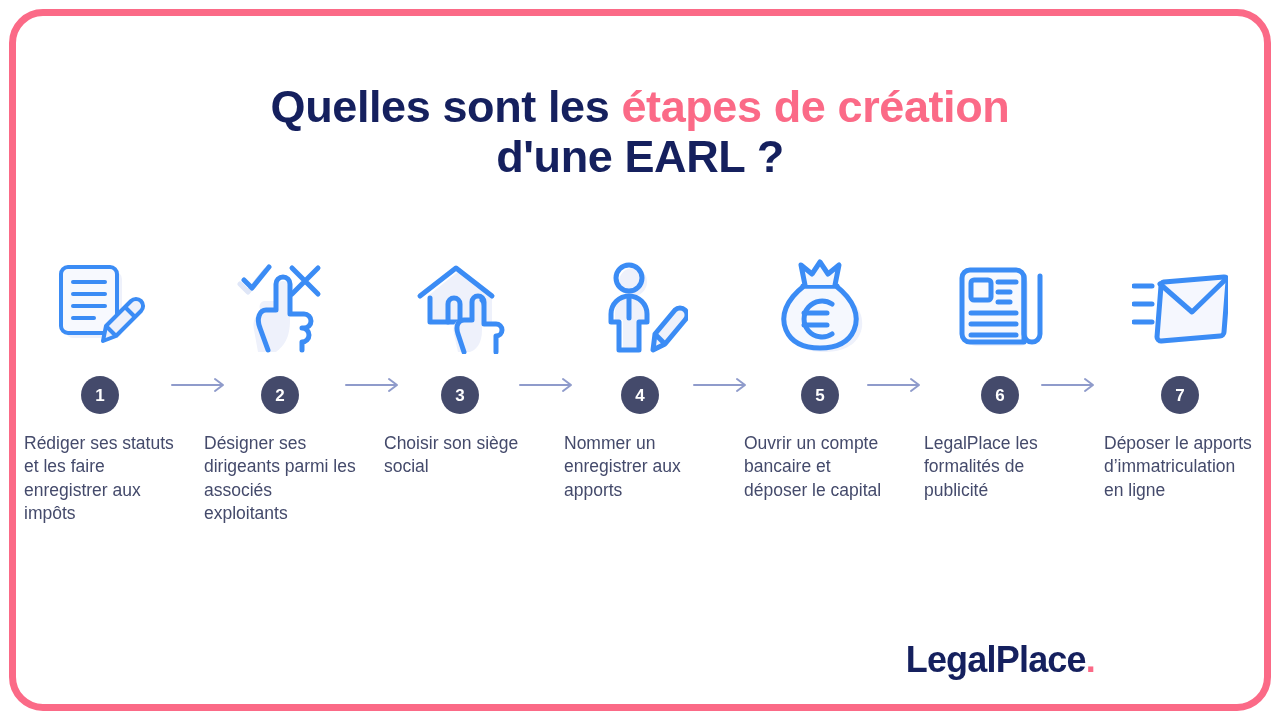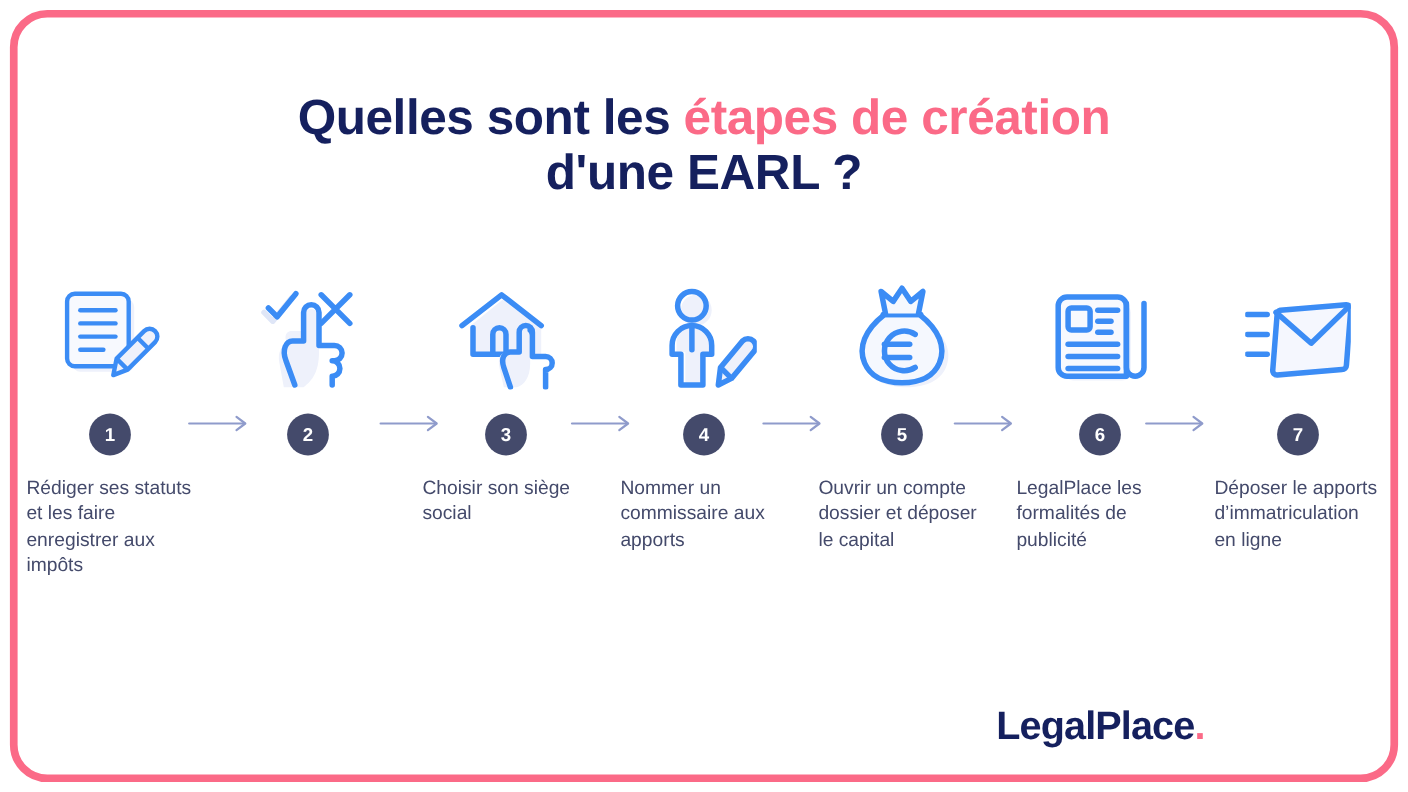--- a/index.html
+++ b/index.html
@@ -204,20 +204,21 @@
         <div class="icon-box">
           <svg width="96" height="96" viewBox="0 0 96 96">
             <path d="M8 26 L16 34 L33 13" stroke="#dfe6f7" stroke-width="5" fill="none" stroke-linecap="round" stroke-linejoin="round"></path>
             <path d="M12 22 L20 30 L37 9" stroke="#3b8cf5" stroke-width="5" fill="none" stroke-linecap="round" stroke-linejoin="round"></path>
             <path d="M60 10 L86 36 M86 10 L60 36" stroke="#3b8cf5" stroke-width="5" fill="none" stroke-linecap="round"></path>
             <path d="M26 94 L22 72 C20 62 24 56 30 55 L30 55 C26 50 27 44 32 43 L44 43 L44 30 A7 7 0 0 1 58 30 L58 62 C58 80 52 88 44 94 Z" fill="#eef1fb"></path>
             <path d="M36 92 L28 70 C24 60 28 52 34 52 L44 52 L44 26 A7 7 0 0 1 58 26 L58 56 L72 56 A7 7 0 0 1 72 70 L70 70 A7 7 0 0 1 70 84 L70 92" fill="none" stroke="#3b8cf5" stroke-width="5" stroke-linecap="round" stroke-linejoin="round"></path>
           </svg>
         </div>
         <div class="badge">2</div>
+        <div class="caption">Désigner ses dirigeants parmi les associés exploitants</div>
       </div>
 
       <div class="step">
         <div class="icon-box">
           <svg width="96" height="96" viewBox="0 0 96 96">
             <path d="M16 38 L48 12 L80 38 L80 66 L16 66 Z" fill="#eef1fb"></path>
             <path d="M8 38 L44 10 L80 38" fill="none" stroke="#3b8cf5" stroke-width="5" stroke-linecap="round" stroke-linejoin="round"></path>
             <path d="M18 40 L18 64 L70 64 L70 40" fill="none" stroke="#3b8cf5" stroke-width="5" stroke-linecap="round" stroke-linejoin="round"></path>
             <path d="M36 64 L36 46 A6 6 0 0 1 48 46 L48 64" fill="none" stroke="#3b8cf5" stroke-width="5" stroke-linecap="round" stroke-linejoin="round"></path>
             <path d="M46 94 L42 76 C40 66 44 62 50 62 L58 62 L58 48 A6 6 0 0 1 70 48 L70 72 C70 86 64 92 58 94 Z" fill="#eef1fb"></path>
@@ -234,37 +235,37 @@
             <circle cx="41" cy="24" r="14" fill="#eef1fb"></circle>
             <path d="M23 54 A17 17 0 0 1 57 54 L57 62 L49 62 L49 92 L31 92 L31 62 L23 62 Z" fill="#eef1fb"></path>
             <circle cx="37" cy="20" r="13" fill="none" stroke="#3b8cf5" stroke-width="5"></circle>
             <path d="M19 56 A18 18 0 0 1 55 56 L55 64 L47 64 L47 92 L27 92 L27 64 L19 64 Z" fill="none" stroke="#3b8cf5" stroke-width="5" stroke-linejoin="round"></path>
             <path d="M37 40 L37 60" stroke="#3b8cf5" stroke-width="5" stroke-linecap="round"></path>
             <path d="M61 92 L63 76 L83 52 A7 7 0 0 1 93 62 L73 86 Z" fill="#eef1fb" stroke="#3b8cf5" stroke-width="5" stroke-linejoin="round"></path>
             <path d="M63 76 L73 86" stroke="#3b8cf5" stroke-width="5"></path>
           </svg>
         </div>
         <div class="badge">4</div>
-        <div class="caption">Nommer un commissaire aux apports</div>
+        <div class="caption">Nommer un enregistrer aux apports</div>
       </div>
 
       <div class="step">
         <div class="icon-box">
           <svg width="96" height="96" viewBox="0 0 96 96">
             <path d="M36 32 C16 46 10 62 16 76 C22 90 38 94 52 94 C66 94 82 90 88 76 C94 62 88 46 68 32 Z" fill="#eef1fb"></path>
             <path d="M32 28 C14 42 8 58 14 72 C20 86 34 90 48 90 C62 90 76 86 82 72 C88 58 82 42 64 28 Z" fill="#f5f8fe" stroke="#3b8cf5" stroke-width="5" stroke-linejoin="round"></path>
             <path d="M31 28 L65 28" stroke="#3b8cf5" stroke-width="5" stroke-linecap="round"></path>
             <path d="M33 27 L29 7 L40 16 L48 4 L56 16 L67 7 L63 27" fill="#f5f8fe" stroke="#3b8cf5" stroke-width="5" stroke-linejoin="round" stroke-linecap="round"></path>
             <path d="M60 46 A18 18 0 1 0 60 76" fill="none" stroke="#3b8cf5" stroke-width="5" stroke-linecap="round"></path>
             <path d="M32 55 H55" stroke="#3b8cf5" stroke-width="5" stroke-linecap="round"></path>
             <path d="M32 67 H55" stroke="#3b8cf5" stroke-width="5" stroke-linecap="round"></path>
           </svg>
         </div>
         <div class="badge">5</div>
-        <div class="caption">Ouvrir un compte dossier et déposer le capital</div>
+        <div class="caption">Ouvrir un compte bancaire et déposer le capital</div>
       </div>
 
       <div class="step">
         <div class="icon-box">
           <svg width="96" height="96" viewBox="0 0 96 96">
             <rect x="16" y="18" width="60" height="70" rx="8" fill="#eef1fb"></rect>
             <path d="M10 20 A8 8 0 0 1 18 12 L64 12 A8 8 0 0 1 72 20 L72 84 L18 84 A8 8 0 0 1 10 76 Z" fill="#f7f9fe" stroke="#3b8cf5" stroke-width="5" stroke-linejoin="round"></path>
             <rect x="19" y="22" width="20" height="20" rx="3" fill="none" stroke="#3b8cf5" stroke-width="5"></rect>
             <path d="M46 24 H64" stroke="#3b8cf5" stroke-width="5" stroke-linecap="round"></path>
             <path d="M46 34 H58" stroke="#3b8cf5" stroke-width="5" stroke-linecap="round"></path>

